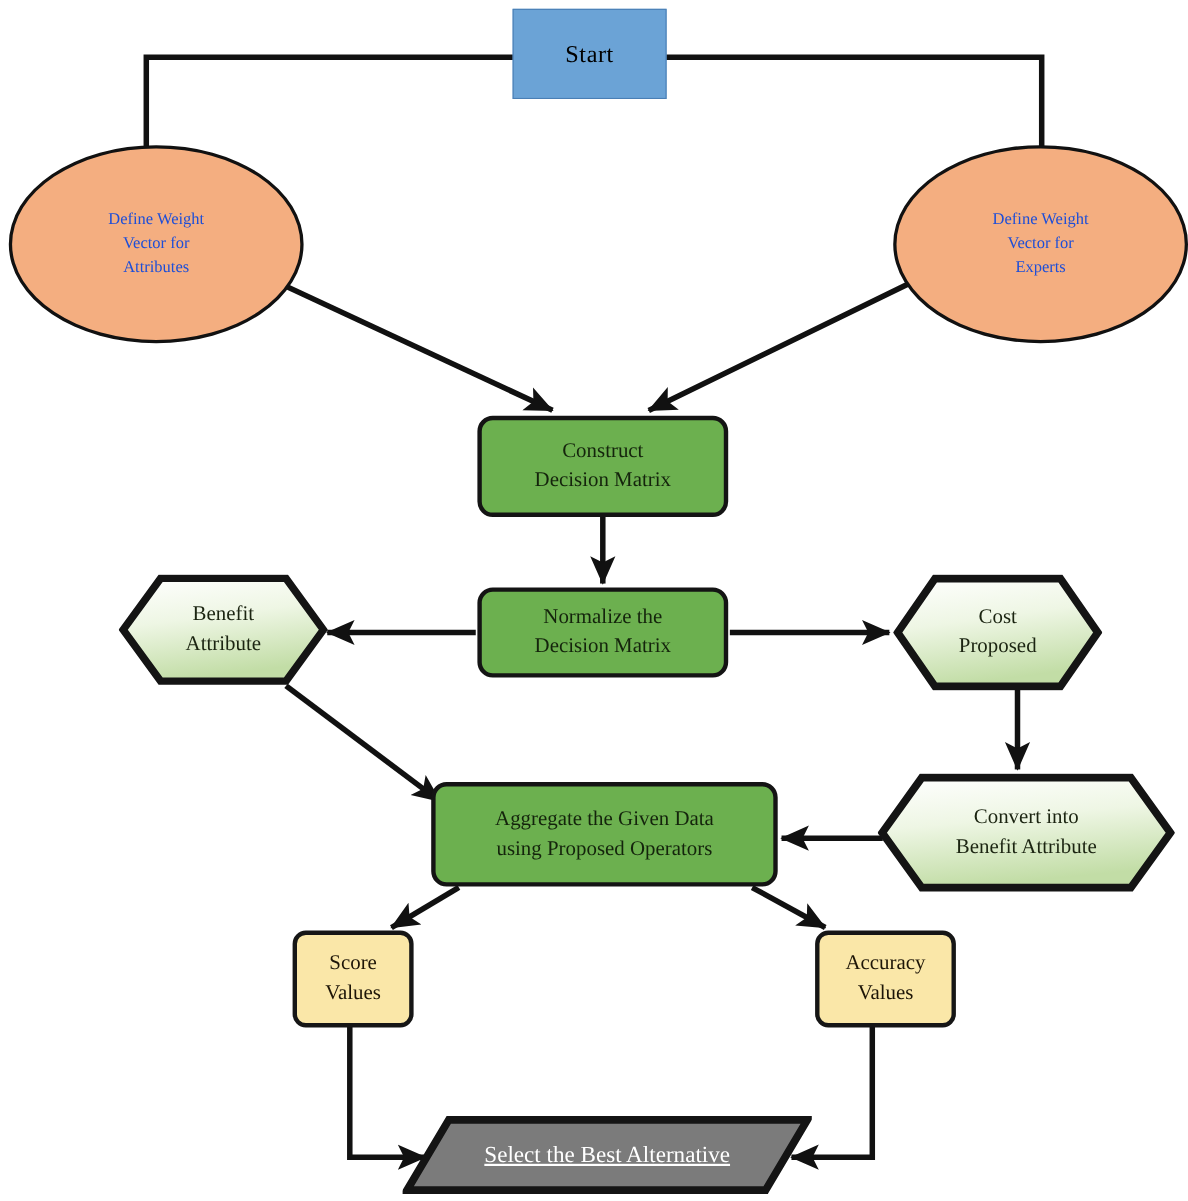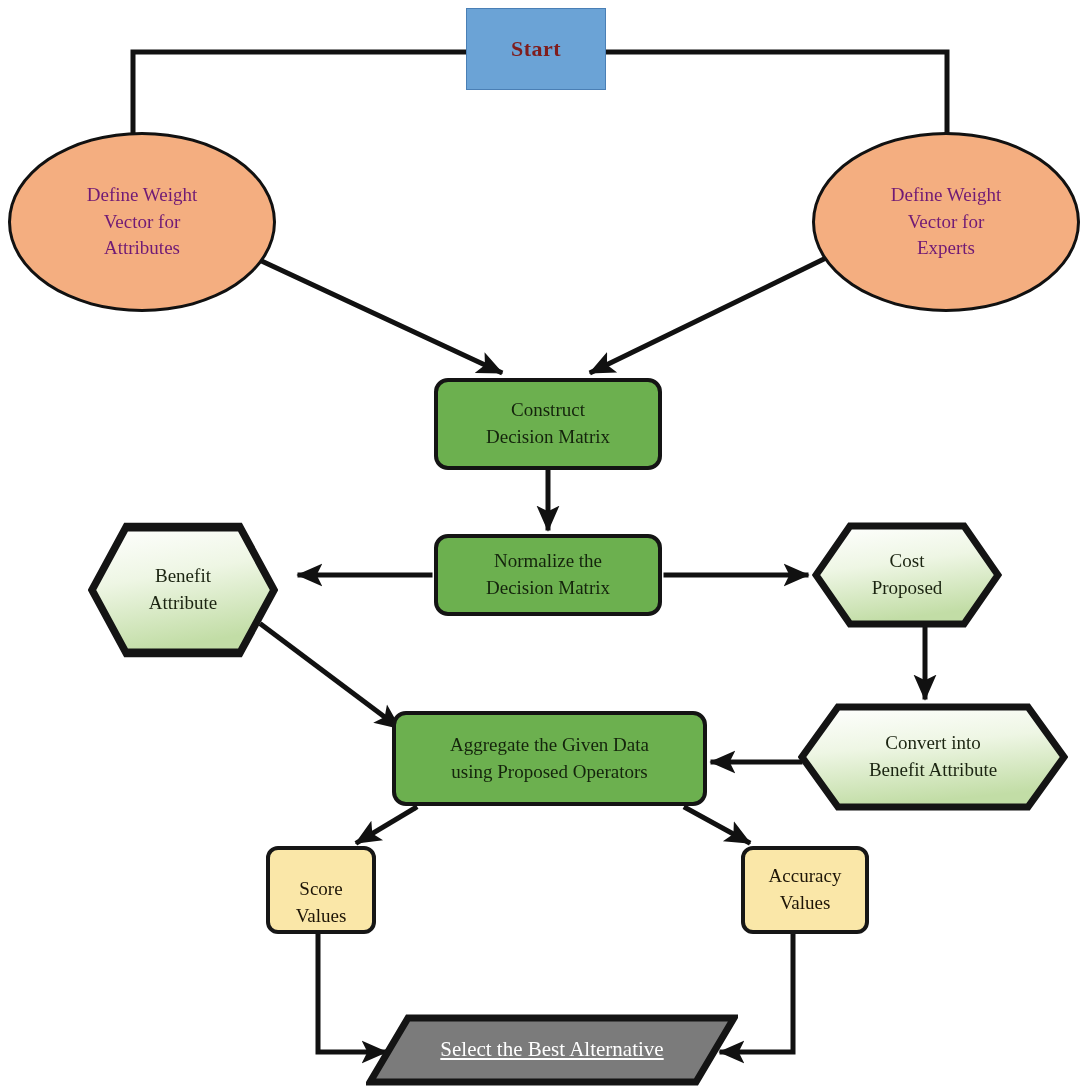--- a/index.html
+++ b/index.html
@@ -44,37 +44,37 @@
   
   .node-start {
     left: 466px;
     top: 8px;
     width: 140px;
     height: 82px;
     background: #6ba3d6;
     border: 1px solid #4a7fb5;
   }
   .node-start .label {
-    font-weight: bold;
+    font-weight: normal;
     font-size: 22px;
-    color: #7f1d1d;
+    color: #000000;
     letter-spacing: 0.5px;
   }
 
   
   .node-ellipse {
     width: 268px;
     height: 180px;
     background: #f4ae80;
     border: 3px solid #111111;
     border-radius: 50%;
   }
   .node-ellipse .label {
-    font-size: 19px;
-    color: #701a75;
+    font-size: 15px;
+    color: #1d4ed8;
   }
   .node-attr-weights { left: 8px;  top: 132px; }
   .node-expert-weights { left: 812px; top: 132px; }
 
   
   .node-green {
     background: #6cb04f;
     border: 4px solid #141414;
     border-radius: 14px;
     align-items: center;
@@ -111,35 +111,35 @@
     position: absolute;
     left: 0; top: 0;
     width: 100%;
     height: 100%;
     z-index: 1;
   }
   .node-hex .label {
     font-size: 19px;
     color: #1b2411;
   }
-  .node-benefit { left: 88px; top: 522px; width: 190px; height: 136px; }
+  .node-benefit { left: 108px; top: 522px; width: 190px; height: 101px; }
   .node-cost    { left: 812px; top: 522px; width: 190px; height: 106px; }
   .node-convert { left: 798px; top: 703px; width: 270px; height: 108px; }
 
   
   .node-yellow {
     background: #fae7a8;
     border: 4px solid #161616;
     border-radius: 12px;
   }
   .node-yellow .label {
     font-size: 19px;
     color: #1d1507;
   }
-  .node-score    { left: 266px; top: 846px; width: 110px; height: 88px; align-items: flex-end; }
+  .node-score    { left: 266px; top: 846px; width: 110px; height: 88px; }
   .node-accuracy { left: 729px; top: 846px; width: 128px; height: 88px; margin-left: 12px; }
 
   
   .node-parallelogram {
     left: 366px;
     top: 1014px;
     width: 372px;
     height: 72px;
   }
   .node-parallelogram .parabg {

